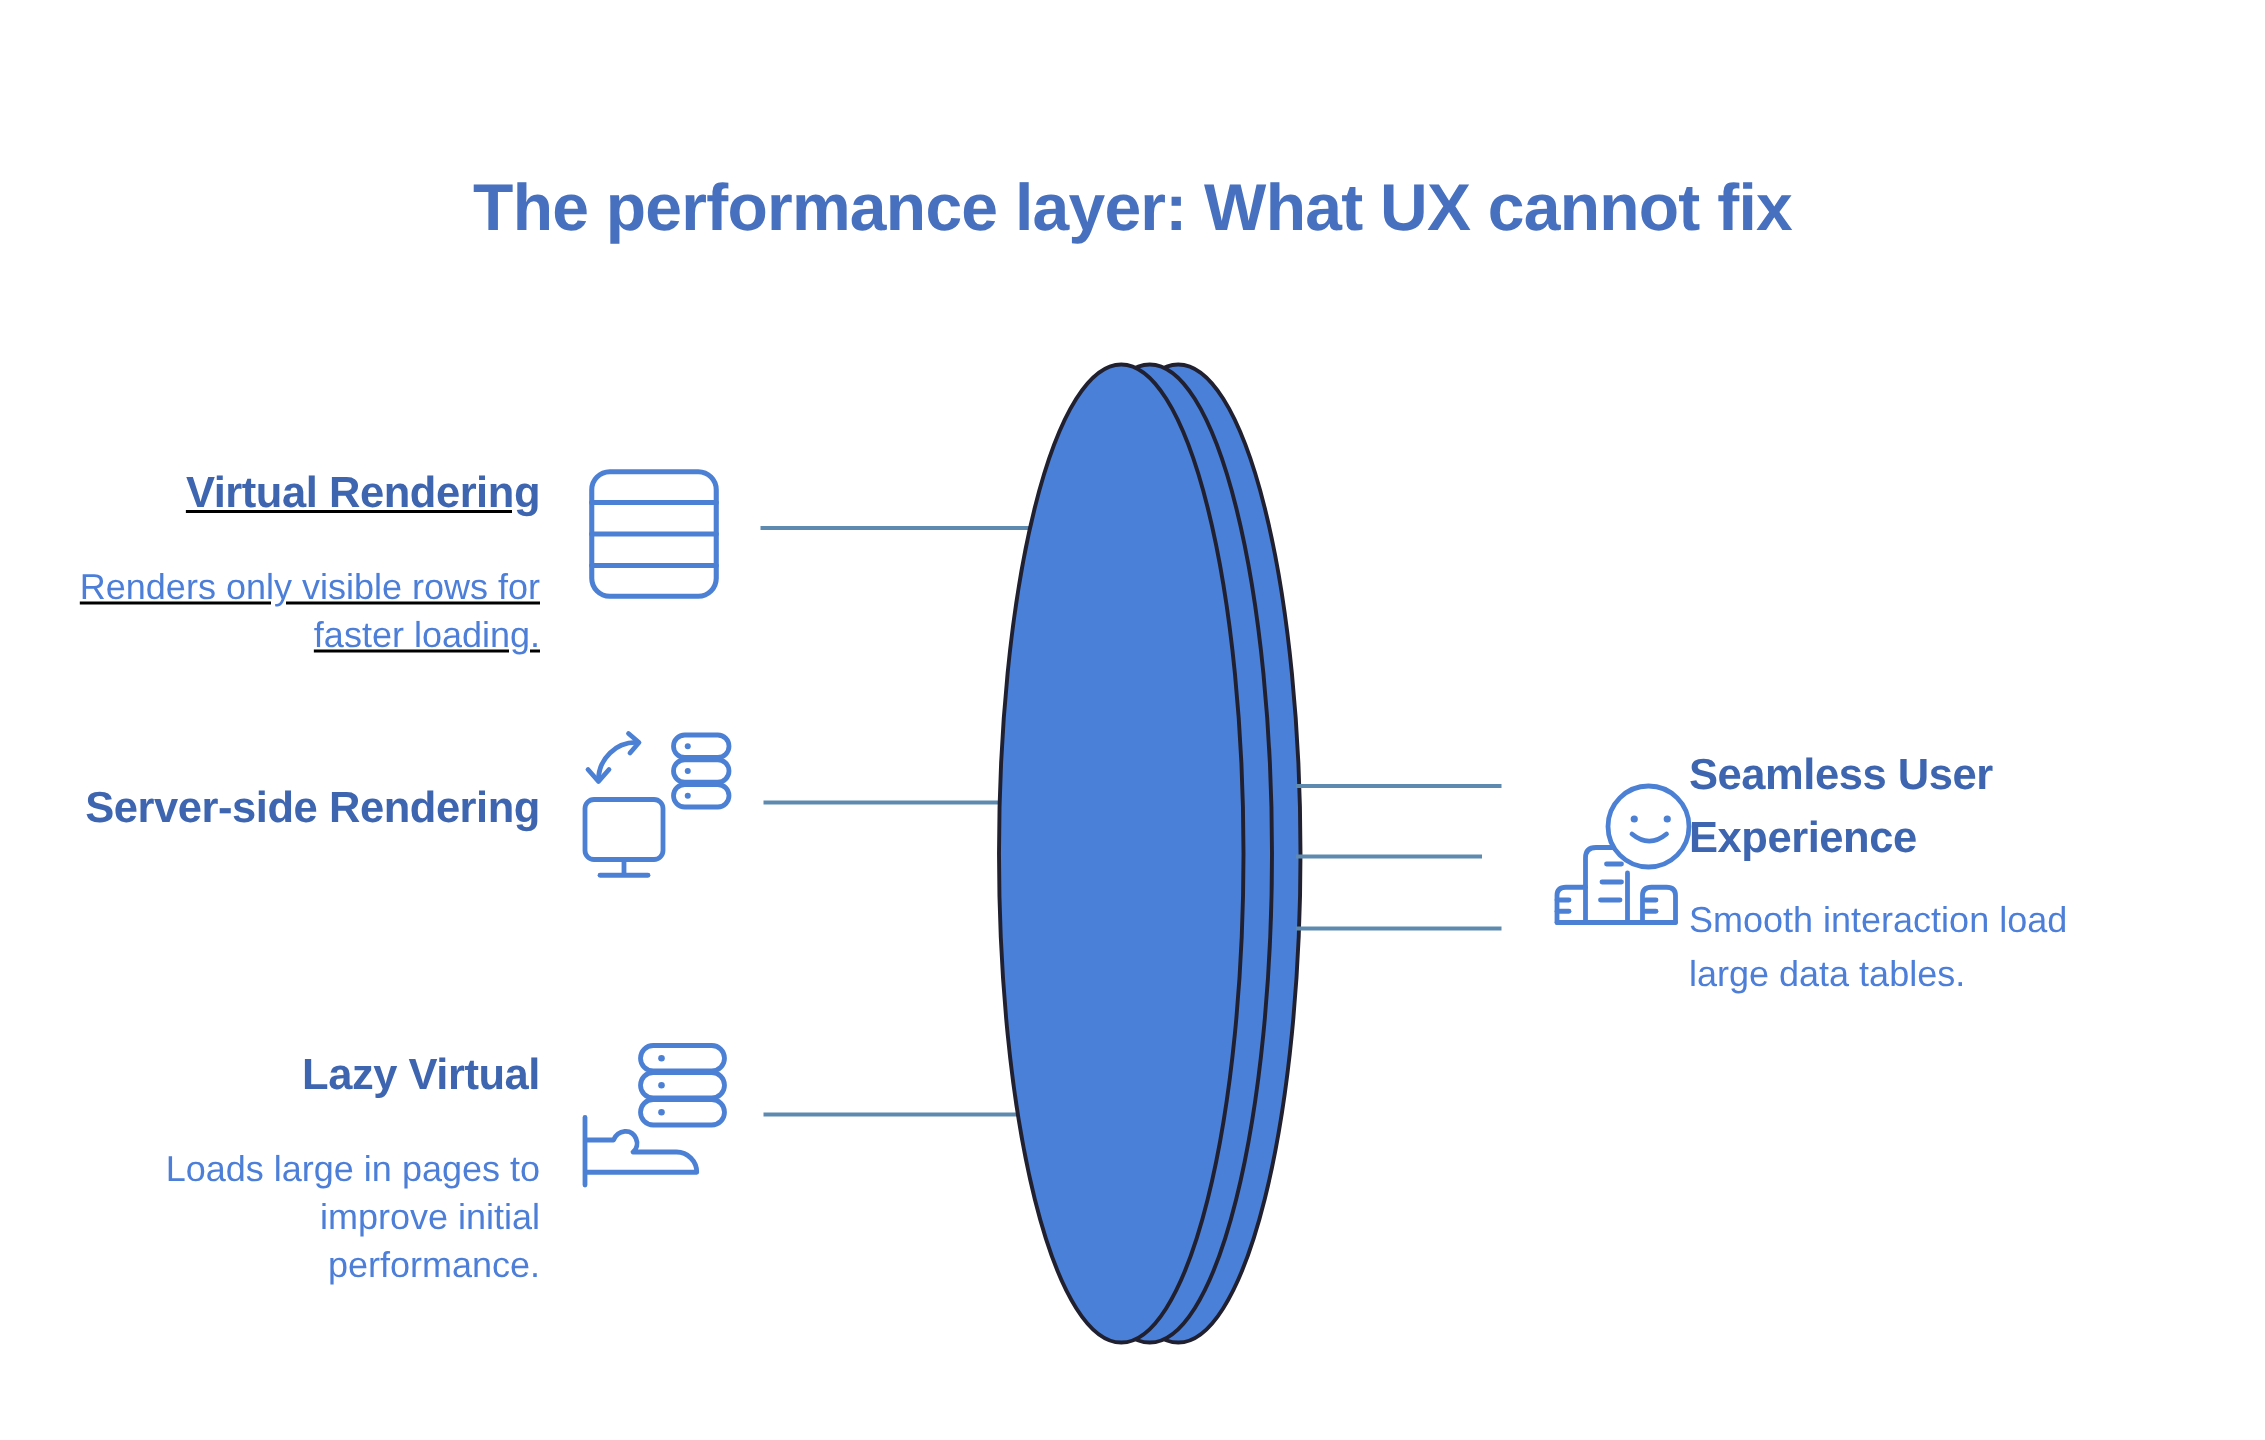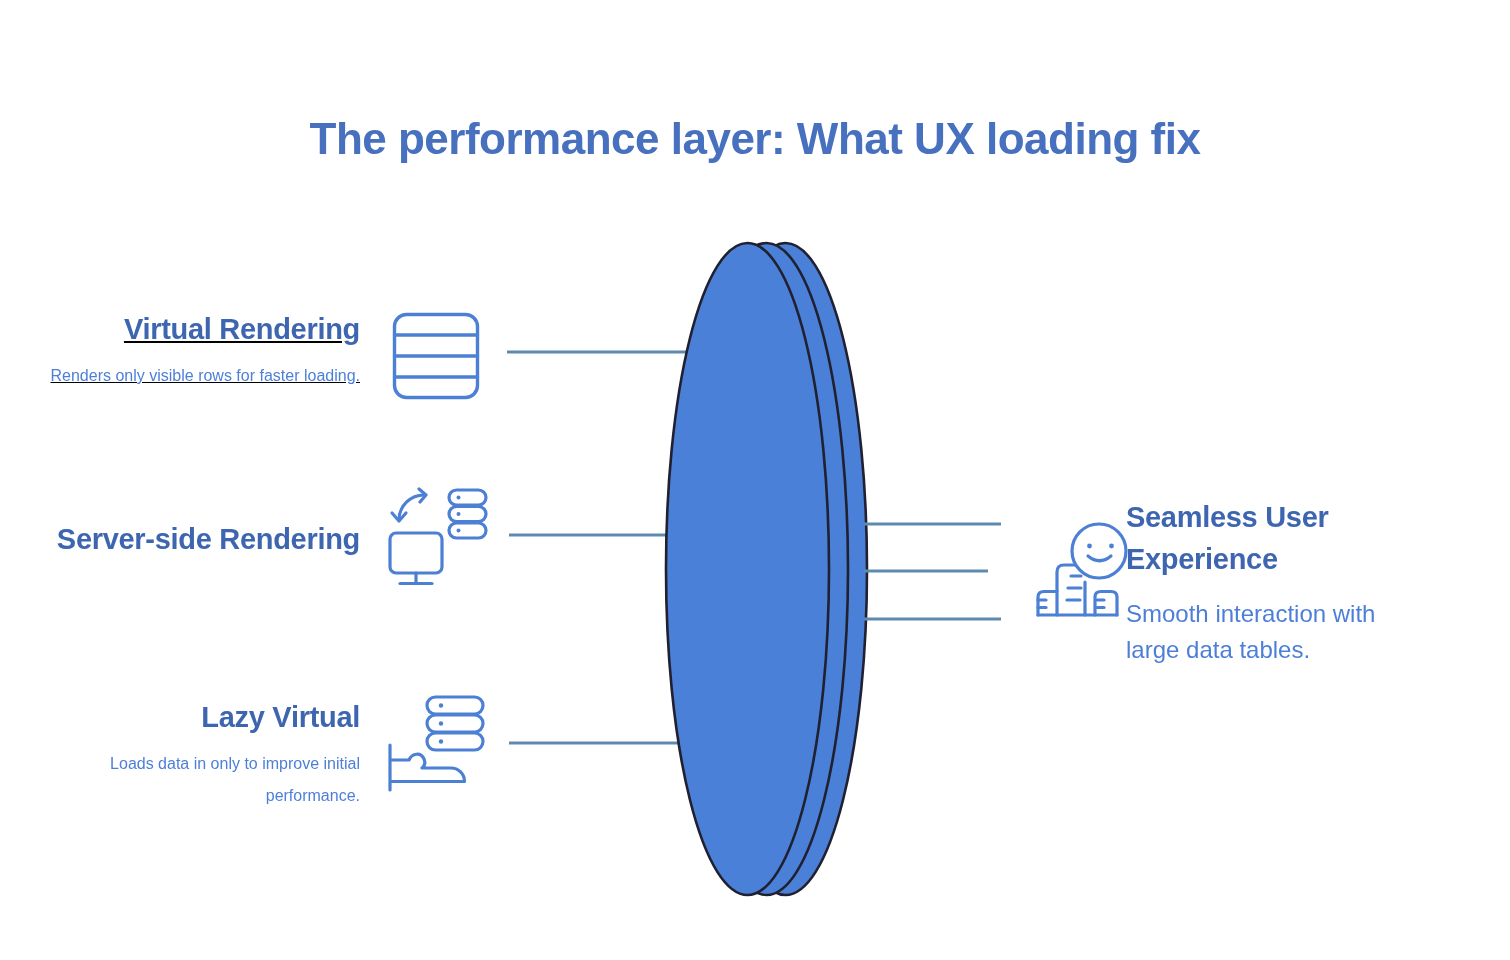--- a/index.html
+++ b/index.html
@@ -49,23 +49,23 @@
   .item-3 { top: 700px; }
   .l-heading {
     font-weight: bold;
     font-size: 29px;
     line-height: 34px;
     letter-spacing: -0.3px;
     white-space: nowrap;
     color: var(--heading, #3E66B0);
   }
   .l-body {
-    margin-top: 14px;
+    margin-top: 30px;
     margin-left: auto;
-    font-size: 16px;
+    font-size: 24px;
     line-height: 32px;
     color: var(--body, #4D7FD9);
   }
   .item-1 .l-body { width: 322px; }
   .item-2 .l-body { width: 332px; }
   .item-3 .l-body { width: 292px; }
   .right-item {
     position: absolute;
     left: 1126px;
     top: 496px;
@@ -99,21 +99,21 @@
   }
   .sw34 { stroke-width: 3.4; }
   .sw32 { stroke-width: 3.2; }
   .ico-dot { fill: var(--icon, #4C80D4); stroke: none; }
 </style>
 </head>
 <body>
 
 <div class="stage">
 
-  <h1 class="title">The performance layer: What UX loading fix</h1>
+  <h1 class="title">The performance layer: What UX cannot fix</h1>
 
   <svg class="layer" width="1510" height="960" viewBox="0 0 1510 960">
     <line class="connector" x1="507" y1="352" x2="700" y2="352"></line>
     <line class="connector" x1="509" y1="535" x2="682" y2="535"></line>
     <line class="connector" x1="509" y1="743" x2="696" y2="743"></line>
     <ellipse class="lens" cx="785.5" cy="569" rx="81.5" ry="326"></ellipse>
     <ellipse class="lens" cx="766.5" cy="569" rx="81.5" ry="326"></ellipse>
     <ellipse class="lens" cx="747.5" cy="569" rx="81.5" ry="326"></ellipse>
     <line class="connector" x1="864" y1="524" x2="1001" y2="524"></line>
     <line class="connector" x1="864" y1="571" x2="988" y2="571"></line>
@@ -148,38 +148,38 @@
       <rect class="ico sw32" x="61" y="19.5" width="37" height="15" rx="7.5"></rect>
       <rect class="ico sw32" x="61" y="36" width="37" height="15" rx="7.5"></rect>
       <circle class="ico-dot" cx="70.5" cy="10.5" r="2"></circle>
       <circle class="ico-dot" cx="70.5" cy="27" r="2"></circle>
       <circle class="ico-dot" cx="70.5" cy="43.5" r="2"></circle>
     </svg>
   </div>
 
   <div class="left-item item-3">
     <div class="l-heading">Lazy Virtual</div>
-    <div class="l-body">Loads data in only to improve initial performance.</div>
+    <div class="l-body">Loads large in pages to improve initial performance.</div>
   </div>
   <div class="icon i3">
     <svg width="105" height="100" viewBox="0 0 105 100">
       <rect class="ico sw32" x="44" y="5" width="56" height="17" rx="8.5"></rect>
       <rect class="ico sw32" x="44" y="23" width="56" height="17" rx="8.5"></rect>
       <rect class="ico sw32" x="44" y="41" width="56" height="17" rx="8.5"></rect>
       <circle class="ico-dot" cx="58" cy="13.5" r="2.2"></circle>
       <circle class="ico-dot" cx="58" cy="31.5" r="2.2"></circle>
       <circle class="ico-dot" cx="58" cy="49.5" r="2.2"></circle>
       <line class="ico sw32" x1="7" y1="53" x2="7" y2="98"></line>
       <path class="ico sw32" d="M 8 68 H 26 C 29 61 38 60 41 67 C 42.5 70.5 41.5 74 39 76 H 68 A 13.5 13.5 0 0 1 81.5 89.5 H 8"></path>
     </svg>
   </div>
 
   <div class="right-item">
     <div class="r-heading">Seamless User Experience</div>
-    <div class="r-body">Smooth interaction with large data tables.</div>
+    <div class="r-body">Smooth interaction load large data tables.</div>
   </div>
   <div class="icon i4">
     <svg width="100" height="102" viewBox="0 0 100 102">
       <circle class="ico sw32" cx="66" cy="36" r="27"></circle>
       <circle class="ico-dot" cx="56.5" cy="31" r="2.4"></circle>
       <circle class="ico-dot" cx="78.5" cy="31" r="2.4"></circle>
       <path class="ico sw32" d="M 55 41 Q 66.5 50.5 78 41"></path>
       <path class="ico sw32" d="M 24 100 V 57 Q 24 50 31 50 H 42"></path>
       <line class="ico sw32" x1="52" y1="67" x2="52" y2="100"></line>
       <line class="ico sw32" x1="38" y1="61" x2="48" y2="61"></line>

